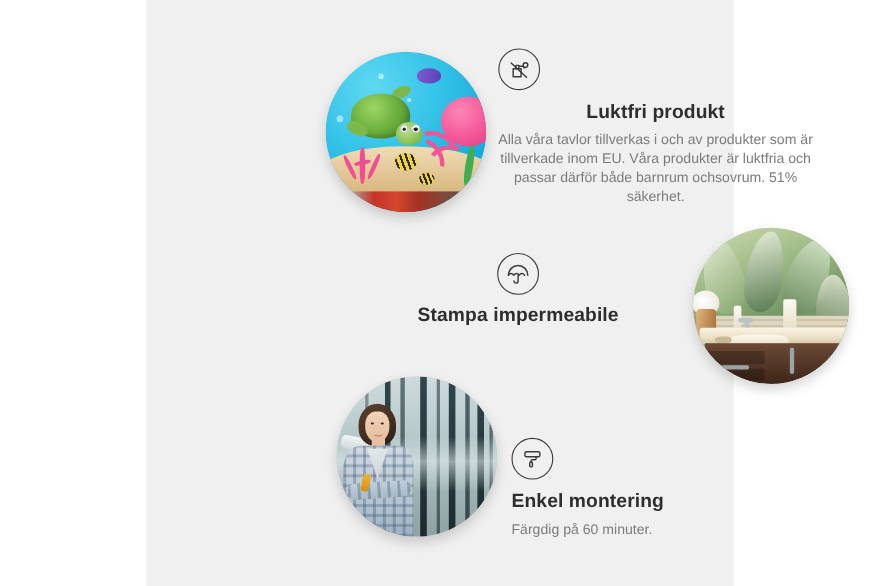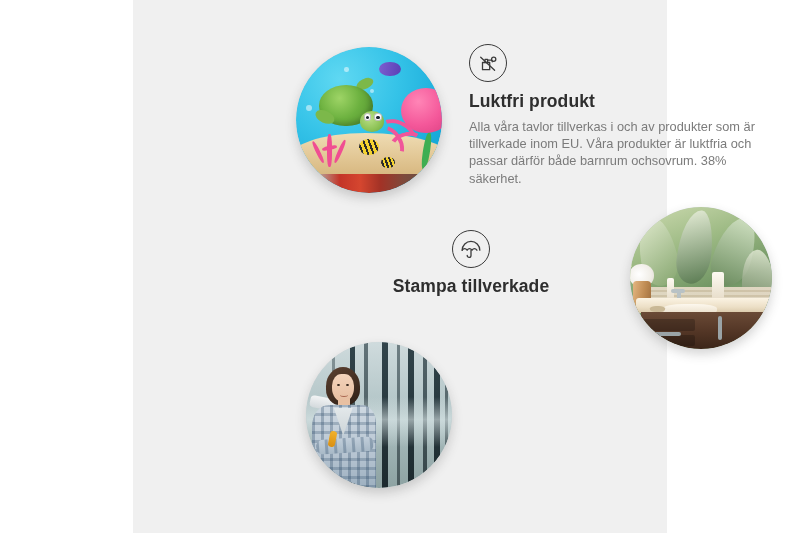--- a/index.html
+++ b/index.html
@@ -322,21 +322,21 @@
     margin-top: 9px;
   }
   .feature-desc {
     font-size: 12.8px;
     line-height: 17.2px;
     color: #7b7b7b;
     margin-top: 6px;
   }
 
   
-  #feature-odourless { left: 336px; top: 44px; width: 286px; text-align: left; }
+  #feature-odourless { left: 320px; top: 44px; width: 286px; text-align: center; }
   #feature-odourless .feature-icon { margin-left: 0; }
   
   #feature-waterproof { left: 215px; top: 230px; width: 246px; text-align: center; }
   #feature-waterproof .feature-icon { margin: 0 auto; }
   #feature-waterproof .feature-title { margin-top: 8px; }
   #feature-waterproof .feature-desc { margin-top: 5px; }
   
   #feature-assembly { left: 332px; top: 398px; width: 250px; text-align: left; }
   #feature-assembly .feature-icon { margin-left: 0; }
 </style>
@@ -384,32 +384,32 @@
       <div class="feature-icon">
         <svg width="24" height="24" viewBox="0 0 24 24" fill="none" stroke="#3a3a3a" stroke-width="1.3" stroke-linecap="round" stroke-linejoin="round">
           <path d="M6.5 11.5h7.2v7.2H6.5z" rx="1"></path>
           <path d="M9 11.5V8.4h2.6v3.1"></path>
           <path d="M11.6 9.2h3.1a1.6 1.6 0 0 1 1.6 1.6v0"></path>
           <circle cx="17.7" cy="8.2" r="2.1"></circle>
           <path d="M4.7 6.2 18.6 19.3"></path>
         </svg>
       </div>
       <div class="feature-title">Luktfri produkt</div>
-      <div class="feature-desc">Alla våra tavlor tillverkas i och av produkter som är tillverkade inom EU. Våra produkter är luktfria och passar därför både barnrum ochsovrum. 38% säkerhet.</div>
+      <div class="feature-desc">Alla våra tavlor tillverkas i och av produkter som är tillverkade inom EU. Våra produkter är luktfria och passar därför både barnrum ochsovrum. 51% säkerhet.</div>
     </div>
 
     <div class="feature" id="feature-waterproof">
       <div class="feature-icon">
         <svg width="24" height="24" viewBox="0 0 24 24" fill="none" stroke="#3a3a3a" stroke-width="1.3" stroke-linecap="round" stroke-linejoin="round">
           <path d="M3.2 13.2a8.8 8.8 0 0 1 17.6 0"></path>
           <path d="M3.2 13.2c1.5-2 3.4-2 4.9 0 1.5-2 3.4-2 4.9 0 1.5-2 3.4-2 4.9 0"></path>
           <path d="M12 13.2v5.3a1.9 1.9 0 0 1-3.8 0"></path>
         </svg>
       </div>
-      <div class="feature-title">Stampa tillverkade</div>
+      <div class="feature-title">Stampa impermeabile</div>
     </div>
 
     <div class="photo-circle" id="photo-bathroom">
       <div class="photo-inner">
         <div class="bath-wall"></div>
         <div class="bath-leaf l1"></div>
         <div class="bath-leaf l2"></div>
         <div class="bath-leaf l3"></div>
         <div class="bath-leaf l4"></div>
         <div class="bath-backsplash"></div>
@@ -450,15 +450,26 @@
         <div class="person-eye pe2"></div>
         <div class="person-smile"></div>
         <div class="person-neck"></div>
         <div class="person-body"></div>
         <div class="person-shirt-v"></div>
         <div class="person-arm"></div>
         <div class="roller-grip"></div>
       </div>
     </div>
 
+    <div class="feature" id="feature-assembly">
+      <div class="feature-icon">
+        <svg width="24" height="24" viewBox="0 0 24 24" fill="none" stroke="#3a3a3a" stroke-width="1.3" stroke-linecap="round" stroke-linejoin="round">
+          <rect x="5.2" y="5.6" width="13.6" height="4.6" rx="1.4"></rect>
+          <path d="M15.4 10.2v1.7a1 1 0 0 1-1 1h-2.6a1 1 0 0 0-1 1v1.3"></path>
+          <rect x="9.6" y="15.2" width="2.4" height="4.2" rx="0.7"></rect>
+        </svg>
+      </div>
+      <div class="feature-title">Enkel montering</div>
+      <div class="feature-desc">Färgdig på 60 minuter.</div>
+    </div>
 
   </div>
 </div>
 
 </body></html>

